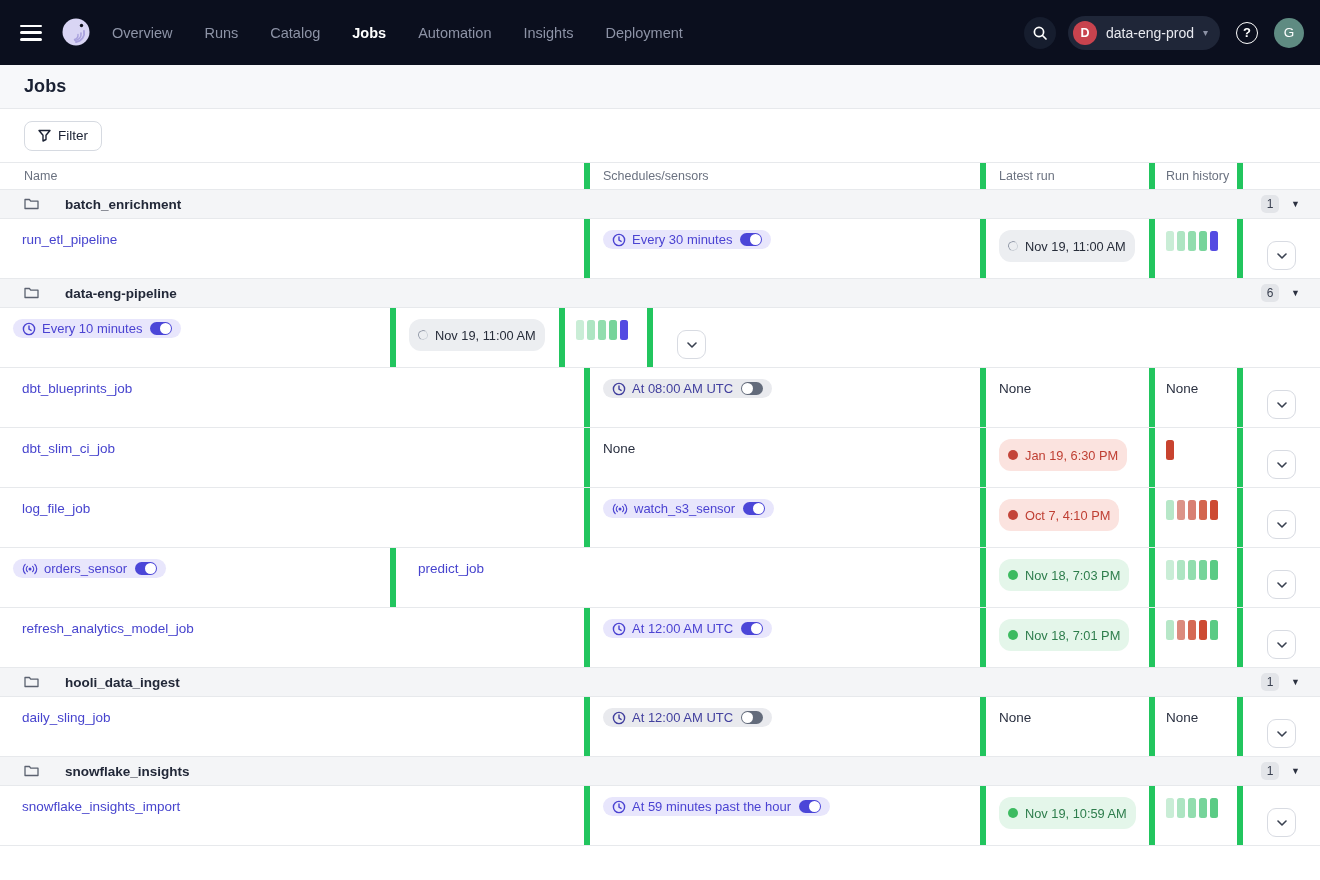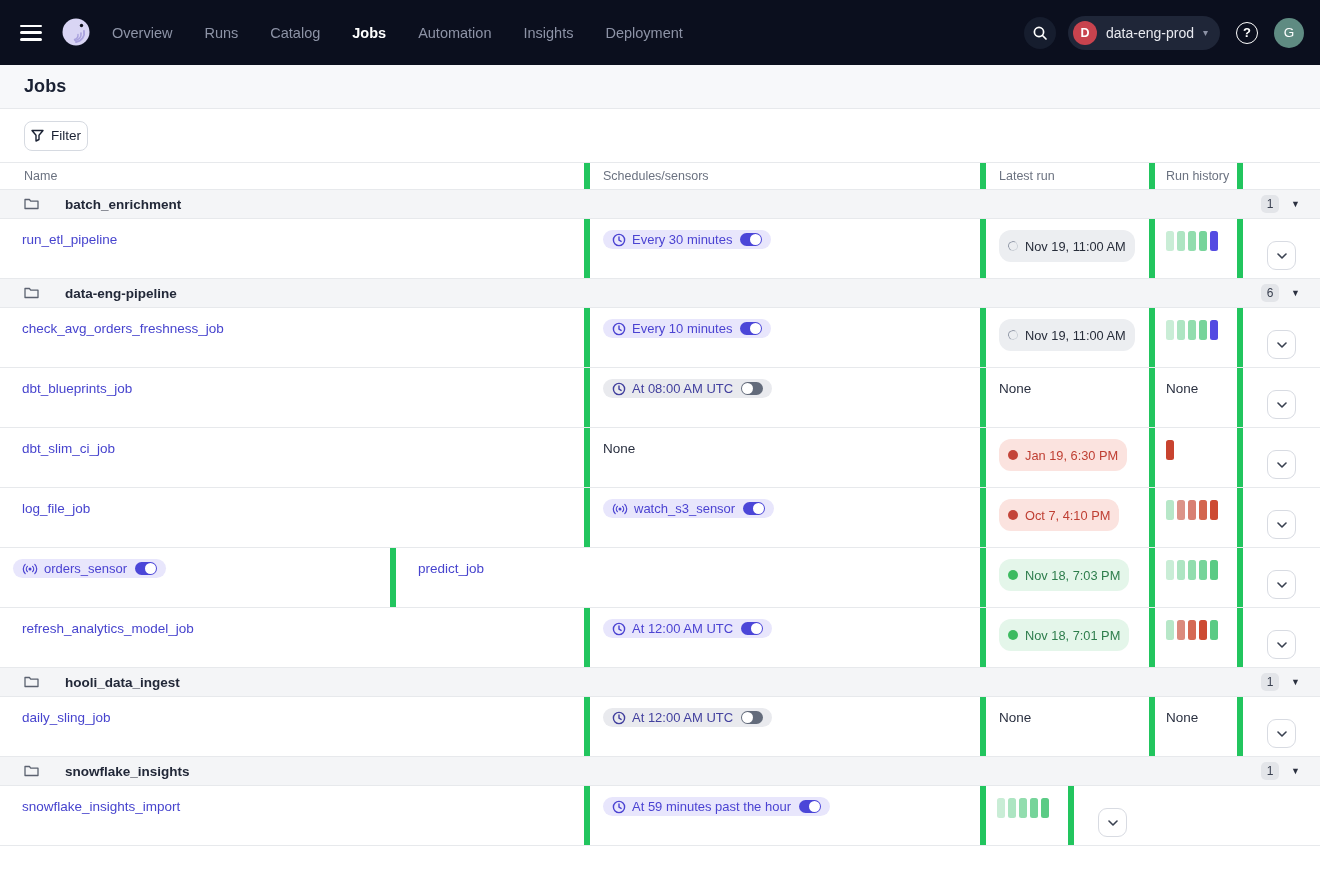--- a/index.html
+++ b/index.html
@@ -20,21 +20,21 @@
   .deploy-label { color:#e8eaf0; font-size:14px; }
   .deploy-caret { color:#8d93a6; font-size:10px; }
   .help-btn { width:30px; height:30px; background:none; border:none; display:flex; align-items:center; justify-content:center; cursor:pointer; }
   .help-circle { width:22px; height:22px; border:1.8px solid #fff; border-radius:50%; color:#fff; font-size:13px; font-weight:700; display:flex; align-items:center; justify-content:center; }
   .avatar { width:30px; height:30px; border-radius:50%; background:#5f8b82; color:#fff; border:none; font-size:13.5px; display:flex; align-items:center; justify-content:center; cursor:pointer; }
 
   
   .title-band { height:44px; background:#f7f8fa; border-bottom:1px solid #e7e9ec; display:flex; align-items:center; padding:0 24px; }
   .title-band h1 { font-size:18px; font-weight:700; color:#1a2133; letter-spacing:.1px; }
   .filter-row { height:53px; background:#fff; display:flex; align-items:center; padding:0 24px; }
-  .filter-btn { display:flex; align-items:center; gap:7px; height:30px; padding:0 6px; background:#fff; border:1px solid #d6dae1; border-radius:8px; font-size:13.5px; color:#1a2133; cursor:pointer; font-family:inherit; }
+  .filter-btn { display:flex; align-items:center; gap:7px; height:30px; padding:0 13px; background:#fff; border:1px solid #d6dae1; border-radius:8px; font-size:13.5px; color:#1a2133; cursor:pointer; font-family:inherit; }
 
   
   .table { border-top:1px solid #e7e9ec; }
   .row { display:flex; width:1320px; border-bottom:1px solid #e7e9ec; }
   .cell { border-right:6px solid #22c55e; }
   .cell:last-child { border-right:none; }
   .c-name  { width:590px; padding:0 0 0 22px; }
   .c-sched { width:396px; padding:0 0 0 13px; }
   .c-latest{ width:169px; padding:0 0 0 13px; }
   .c-hist  { width:88px;  padding:0 0 0 11px; }
@@ -219,21 +219,20 @@
       </span>
       <span class="g-name">data-eng-pipeline</span>
     </div>
     <div class="g-right">
       <span class="count-badge">6</span>
       <span class="caret">▼</span>
     </div>
   </div>
 
   <div class="row job">
-    <div class="cell c-name"><a href="#" class="job-link">check_avg_orders_freshness_job</a></div>
     <div class="cell c-sched">
       <span class="chip sched-chip" data-state="on">
         <span class="ic">
             <svg width="14" height="14" viewBox="0 0 14 14">
               <circle cx="7" cy="7" r="5.6" fill="none" stroke="currentColor" stroke-width="1.4"></circle>
               <path d="M7 4v3.2l2.1 1.2" fill="none" stroke="currentColor" stroke-width="1.4" stroke-linecap="round"></path>
             </svg>
           </span>
         <span>Every 10 minutes</span>
         <span class="toggle">
@@ -501,20 +500,26 @@
               <circle cx="7" cy="7" r="5.6" fill="none" stroke="currentColor" stroke-width="1.4"></circle>
               <path d="M7 4v3.2l2.1 1.2" fill="none" stroke="currentColor" stroke-width="1.4" stroke-linecap="round"></path>
             </svg>
           </span>
         <span>At 59 minutes past the hour</span>
         <span class="toggle">
             <span class="knob"></span>
           </span>
       </span>
     </div>
+    <div class="cell c-latest">
+      <span class="chip run-chip" data-status="success">
+        <span class="run-ic"></span>
+        <span>Nov 19, 10:59 AM</span>
+      </span>
+    </div>
     <div class="cell c-hist">
         <span class="bars">
           <span class="hbar" style="background: rgb(201, 237, 214);"></span>
           <span class="hbar" style="background: rgb(173, 229, 194);"></span>
           <span class="hbar" style="background: rgb(146, 221, 174);"></span>
           <span class="hbar" style="background: rgb(118, 212, 154);"></span>
           <span class="hbar" style="background: rgb(91, 203, 133);"></span>
         </span>
       </div>
     <div class="cell c-exp">

